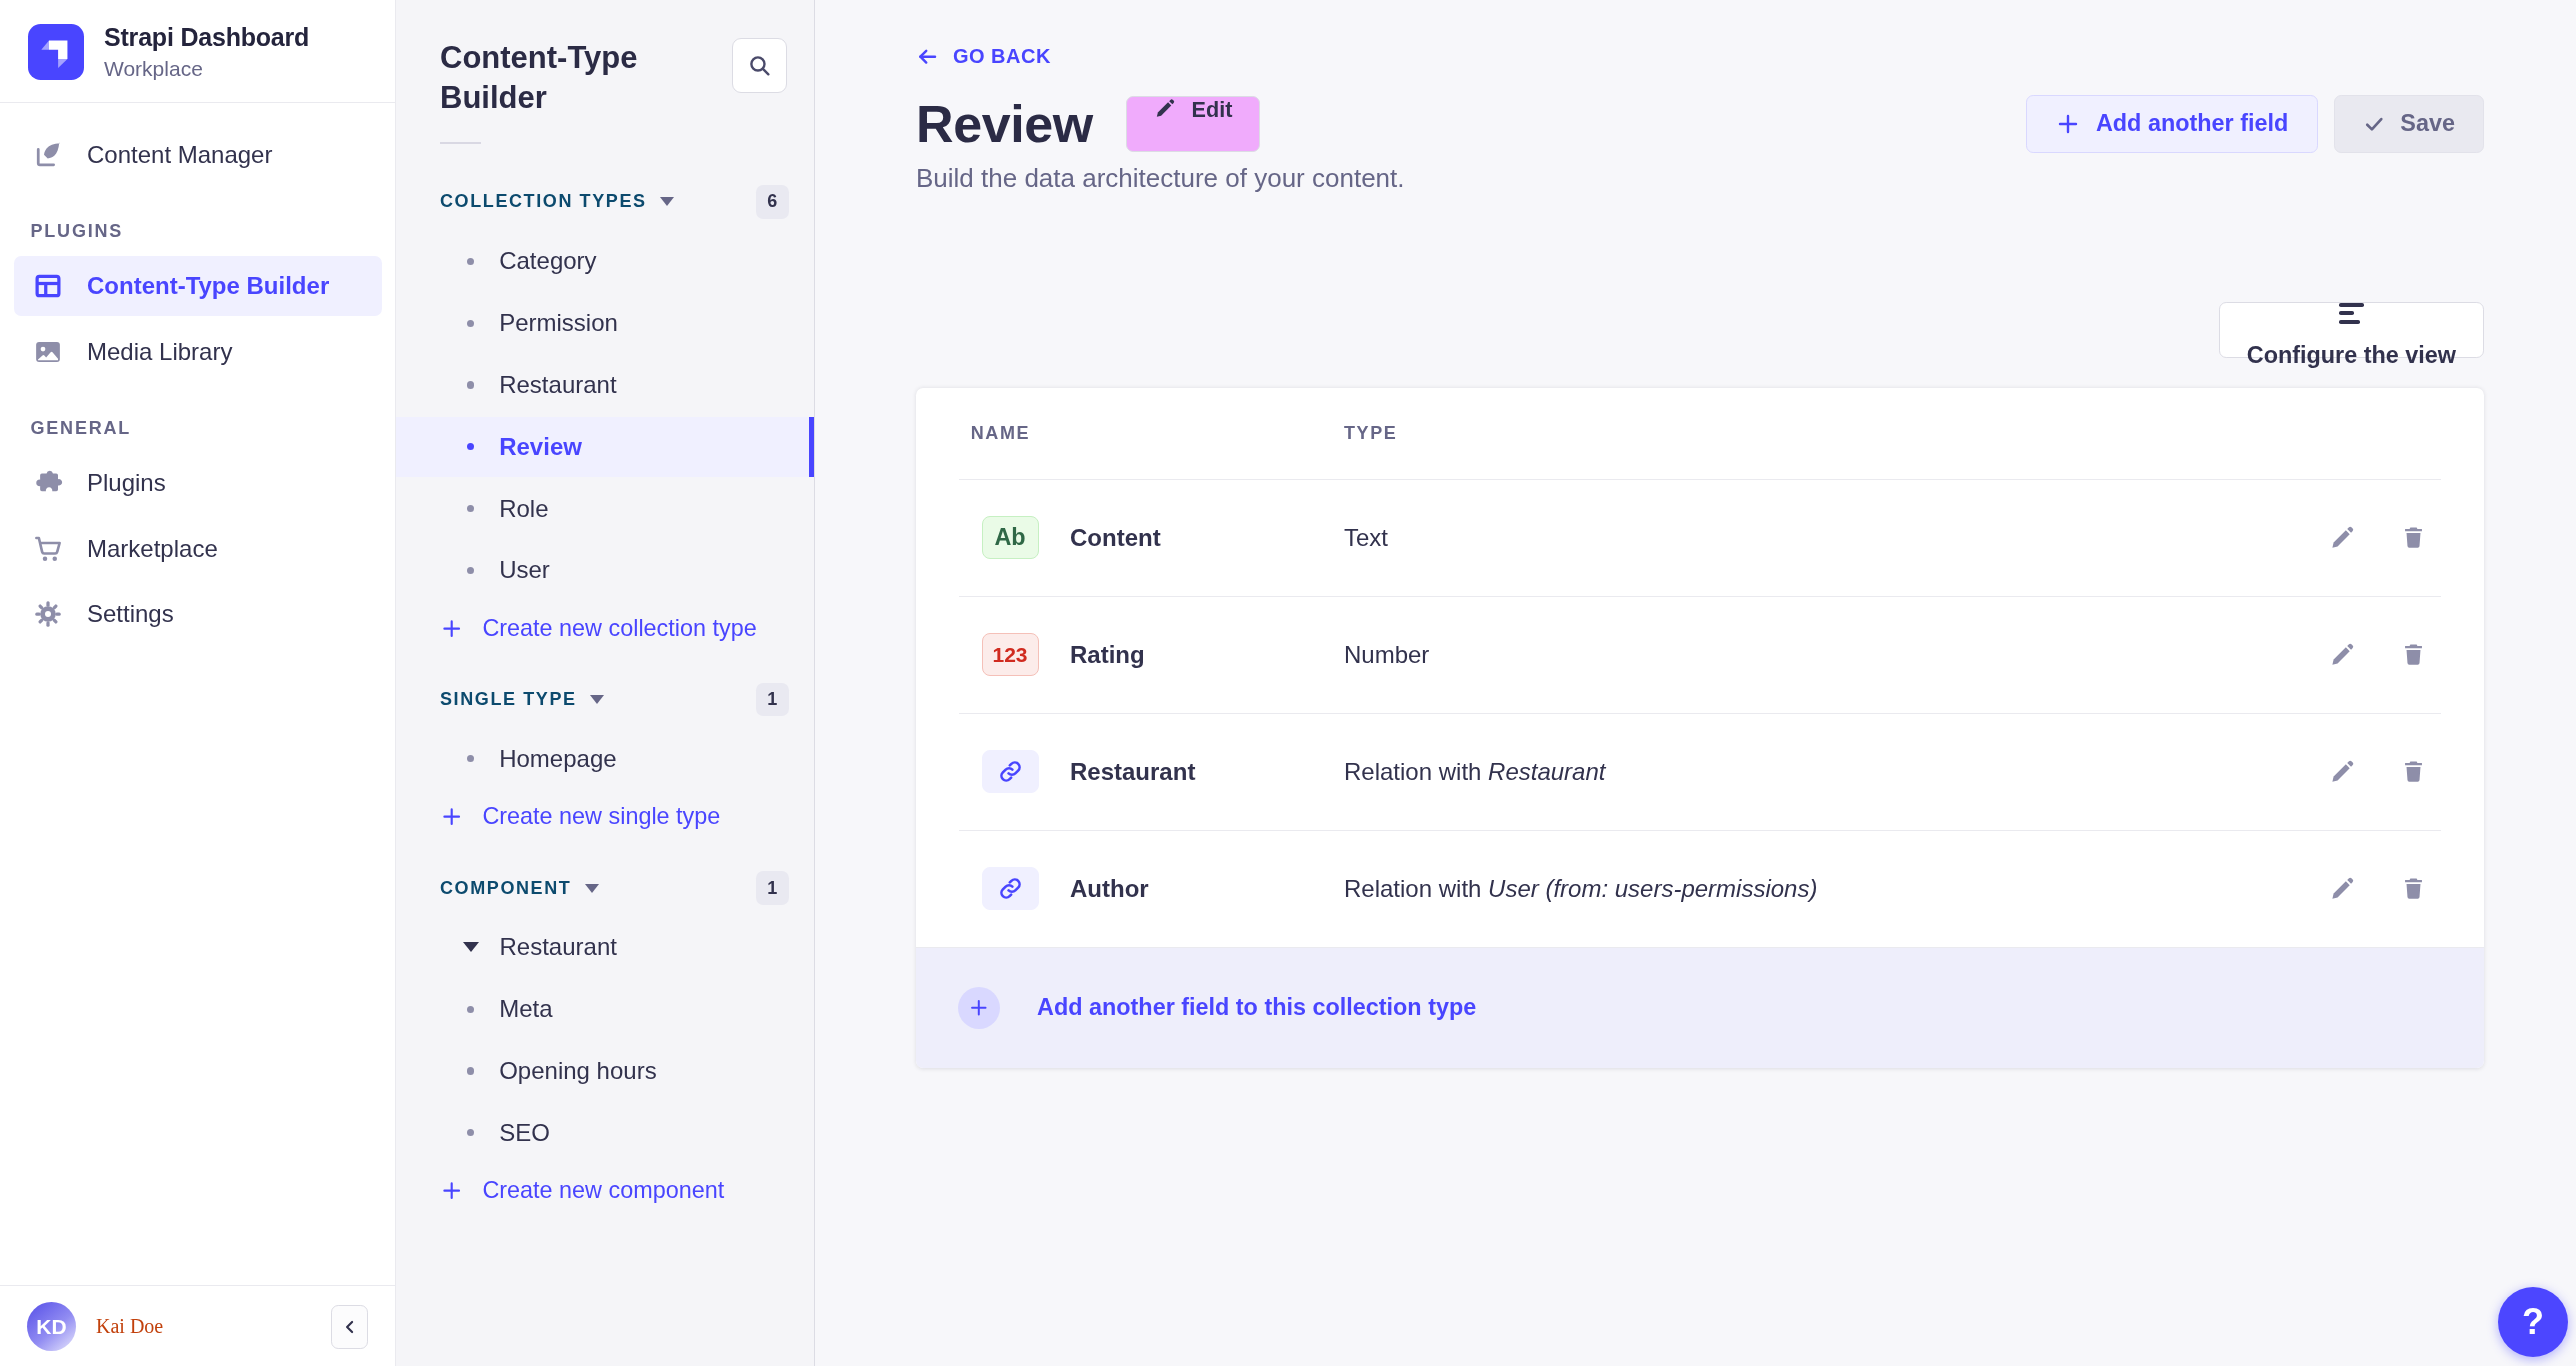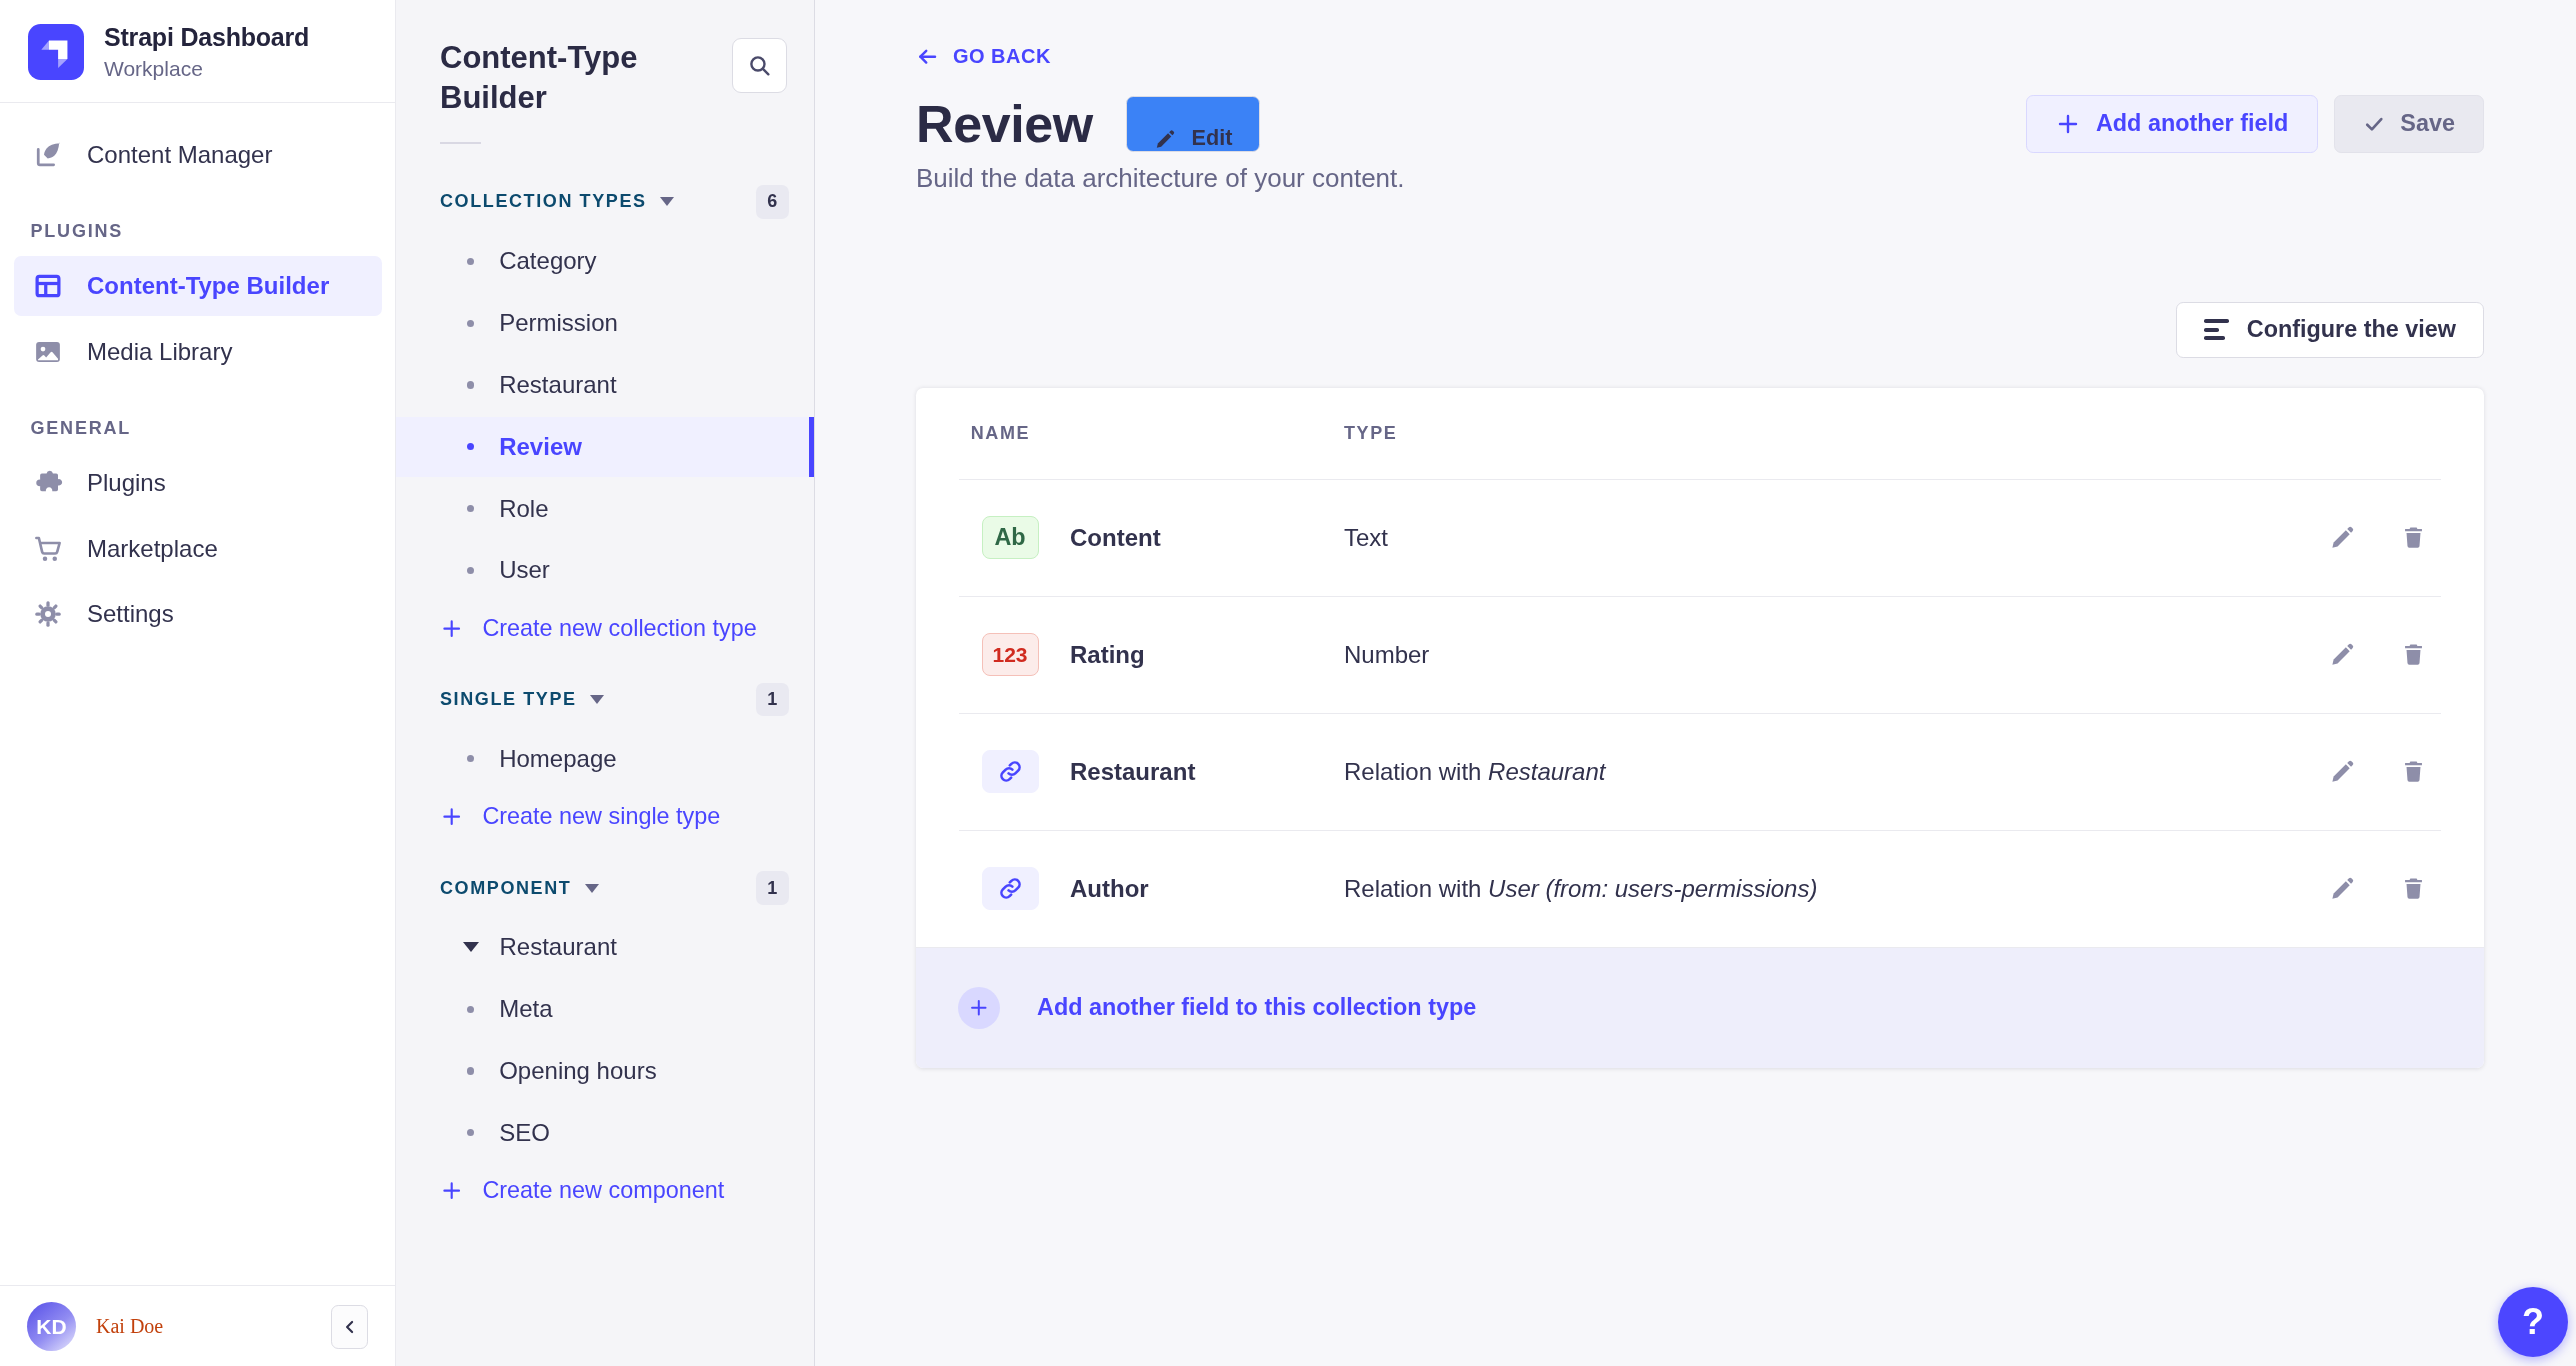--- a/index.html
+++ b/index.html
@@ -57,32 +57,32 @@
   .create-link { display:flex; align-items:center; gap:19px; padding-left:44px; margin-top:14.4px; color:#4945ff; font-size:23.4px; cursor:pointer; }
   .create-link svg { width:23.4px; height:23.4px; flex-shrink:0; }
 
   
   .main { flex:1; padding:45px 92px 0 101px; position:relative; background:#f7f7fa; }
   .go-back { display:inline-flex; align-items:center; gap:13.5px; color:#4945ff; font-size:20px; font-weight:700; letter-spacing:0.5px; cursor:pointer; text-decoration:none; }
   .go-back svg { width:23.4px; height:23.4px; }
 
   .title-row { display:flex; align-items:center; gap:33px; margin-top:22.5px; }
   .page-title { font-size:52px; font-weight:700; color:#2b2b45; letter-spacing:-0.4px; }
-  .edit-btn { display:flex; align-items:flex-end; gap:15.3px; height:56px; padding:0 27px; border-radius:7.2px; border:0.9px solid #dcdce4; background:#3b82f6; font-size:21.6px; font-weight:700; color:#32324d; }
+  .edit-btn { display:flex; align-items:flex-start; gap:15.3px; height:56px; padding:0 27px; border-radius:7.2px; border:0.9px solid #dcdce4; background:#f0abfc; font-size:21.6px; font-weight:700; color:#32324d; }
   .edit-btn svg { width:22.5px; height:22.5px; }
   .actions { margin-left:auto; display:flex; gap:15.3px; }
   .add-field-btn { display:flex; align-items:center; gap:16px; height:58px; padding:0 29px; border-radius:7.2px; border:0.9px solid #d9d8ff; background:#f0f0ff; color:#4945ff; font-size:23.4px; font-weight:700; }
   .add-field-btn svg { width:24px; height:24px; }
   .save-btn { display:flex; align-items:center; gap:15.3px; height:58px; padding:0 28px; border-radius:7.2px; border:0.9px solid #e2e2ea; background:#e9e9f0; color:#666687; font-size:23.4px; font-weight:700; }
   .save-btn svg { width:22.5px; height:22.5px; }
 
   .subtitle { margin-top:9px; font-size:26px; color:#666687; }
 
   .configure-row { margin-top:108px; display:flex; justify-content:flex-end; }
-  .configure-btn { display:flex; align-items:center; gap:18px; height:56px; padding:0 27px; border-radius:7.2px; border:0.9px solid #dcdce4; background:#fff; font-size:23.4px; font-weight:700; color:#32324d; }
+  .configure-btn { display:flex; align-items:center; gap:18px; height:56px; padding:0 27px; border-radius:7.2px; border:0.9px solid #dcdce4; background:#fff; font-size:23.4px; font-weight:700; color:#32324d;flex-direction:column; }
   .cfg-ic { display:flex; flex-direction:column; gap:4.5px; width:25px; }
   .cfg-ic i { display:block; height:4px; border-radius:1.8px; background:#32324d; }
   .cfg-ic i:nth-child(1){ width:25px; } .cfg-ic i:nth-child(2){ width:15.3px; } .cfg-ic i:nth-child(3){ width:21px; }
 
   .card { margin-top:30px; background:#fff; border-radius:7.2px; box-shadow:0 0.9px 4.5px rgba(33,33,52,.12); overflow:hidden; }
   .thead { margin:0 43px; height:91px; display:flex; align-items:center; }
   .th { font-size:18px; font-weight:700; letter-spacing:1.6px; color:#666687; }
   .th.name { width:385px; padding-left:11.7px; }
   .trow { margin:0 43px; height:117px; border-top:0.9px solid #eaeaef; display:flex; align-items:center; }
   .cell-name { width:385px; display:flex; align-items:center; gap:31.5px; padding-left:22.5px; }

